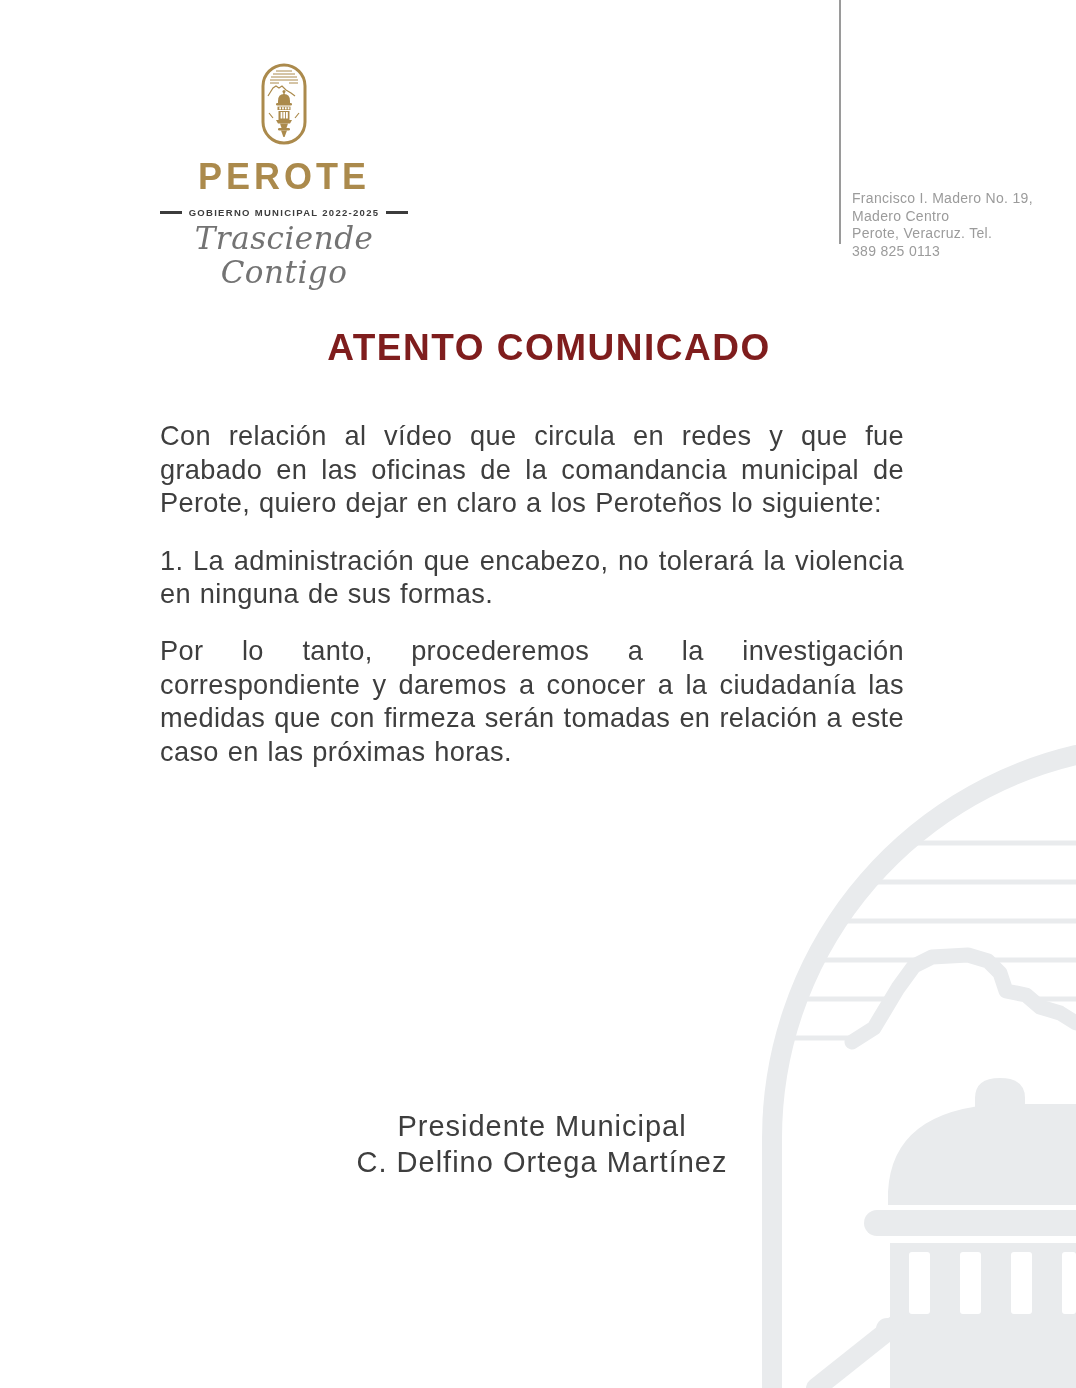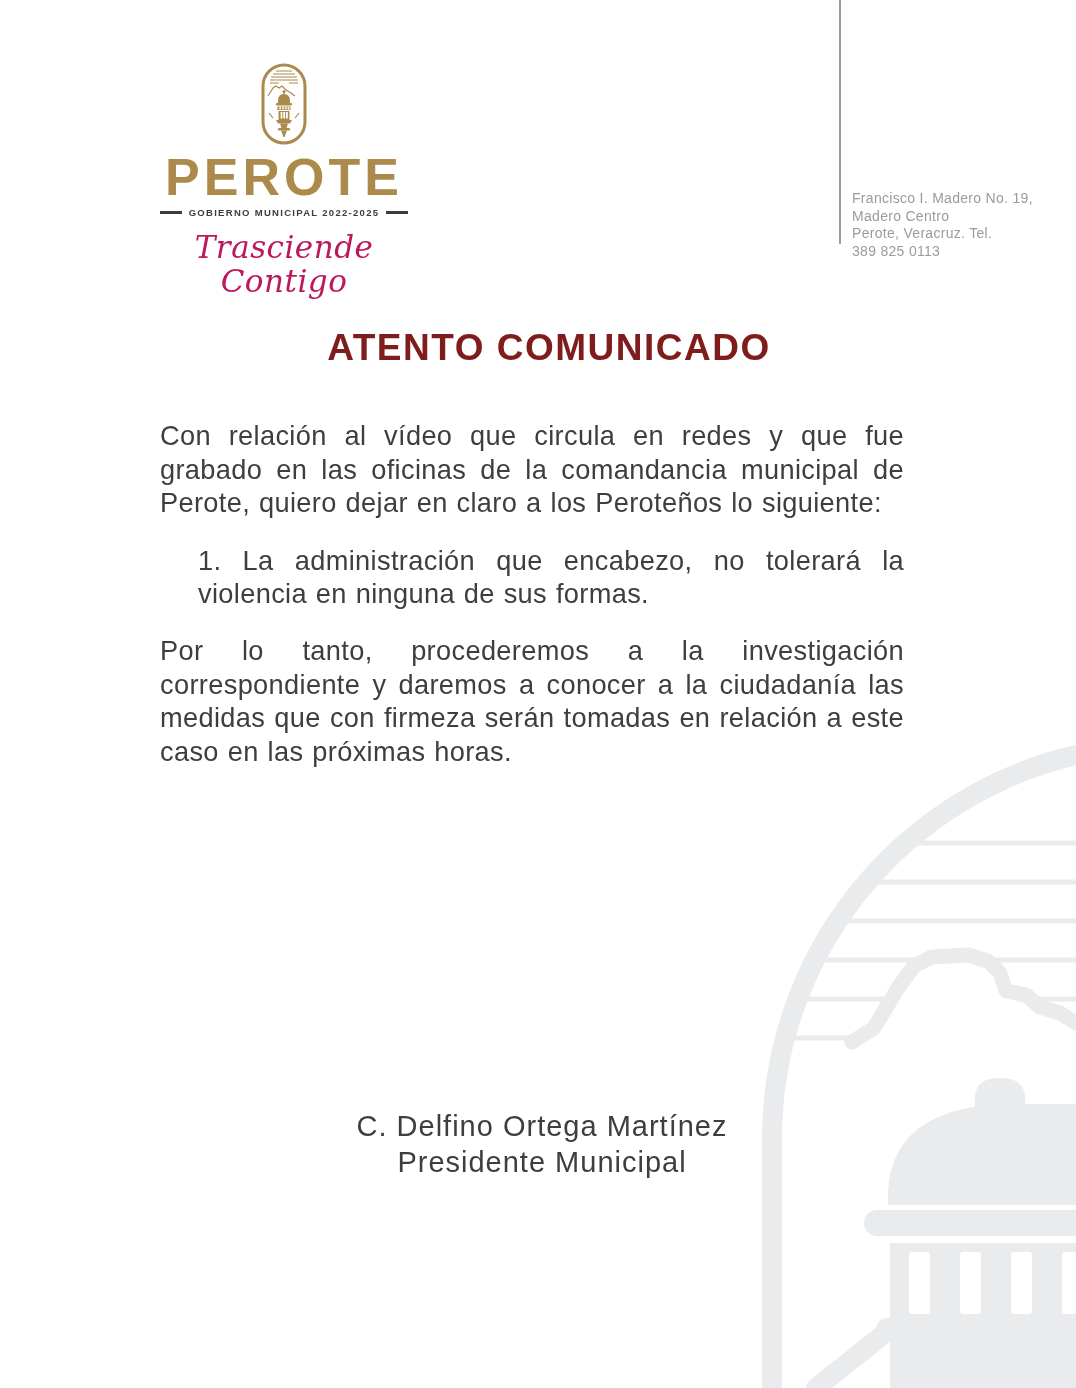--- a/index.html
+++ b/index.html
@@ -6,50 +6,50 @@
   .page{
     position:relative;width:1076px;height:1388px;background:#ffffff;
     overflow:hidden;font-family:"Liberation Sans",sans-serif;
   }
   
   .watermark{position:absolute;left:0;top:0;width:1076px;height:1388px;pointer-events:none;}
   
   .logo{position:absolute;left:158px;top:62px;width:252px;text-align:center;}
   .emblem{display:block;margin:0 auto;}
   .logo-word{
-    margin-top:7px;color:#ab8a4c;font-weight:bold;font-size:52px;line-height:48px;
+    margin-top:7px;color:#ab8a4c;font-weight:bold;font-size:36px;line-height:48px;
     letter-spacing:4px;white-space:nowrap;
   }
   .logo-sub{
     margin-top:6px;display:flex;align-items:center;justify-content:center;gap:7px;
     color:#3c3c3c;font-weight:bold;font-size:9.5px;letter-spacing:1.3px;white-space:nowrap;
   }
   .dash{display:inline-block;width:22px;height:3px;background:#3c3c3c;}
   .logo-tagline{
-    margin-top:12px;color:#be185d;font-family:"DejaVu Serif",serif;font-style:italic;
+    margin-top:3px;color:#737373;font-family:"DejaVu Serif",serif;font-style:italic;
     font-size:31px;line-height:34px;letter-spacing:0.5px;
   }
   
   .vrule{position:absolute;left:839px;top:0;width:2px;height:244px;background:#9a9a9a;}
   .contact{
     position:absolute;left:852px;top:190px;width:200px;
     color:#9b9b9b;font-size:14px;line-height:17.5px;letter-spacing:0.3px;
   }
   
   .doc-title{
     position:absolute;left:22px;right:0;top:327px;margin:0;text-align:center;
     color:#7f1d1d;font-size:37px;font-weight:bold;letter-spacing:1.5px;
   }
   .body-copy{position:absolute;left:160px;top:419px;width:744px;}
   .body-copy p{
     margin:0 0 24px 0;color:#3e3e3e;font-size:27.2px;line-height:33.6px;
     font-weight:300;letter-spacing:0.35px;word-spacing:1px;
     text-align:justify;text-align-last:left;
   }
-  .body-copy p.item{margin-bottom:23px;margin-left:38px;}
+  .body-copy p.item{margin-bottom:23px;}
   .body-copy p.item-last{margin-bottom:36px;}
   .signature{
     position:absolute;left:168px;top:1108px;width:748px;text-align:center;
     color:#3e3e3e;font-size:29px;line-height:36px;font-weight:300;letter-spacing:1px;
   }
 </style>
 </head>
 <body>
 
 <div class="page">
@@ -148,17 +148,17 @@
 
   <h1 class="doc-title">ATENTO COMUNICADO</h1>
 
   <main class="body-copy">
     <p>Con relación al vídeo que circula en redes y que fue grabado en las oficinas de la comandancia municipal de Perote, quiero dejar en claro a los Peroteños lo siguiente:</p>
     <p class="item">1. La administración que encabezo, no tolerará la violencia en ninguna de sus formas.</p>
     <p>Por lo tanto, procederemos a la investigación correspondiente y daremos a conocer a la ciudadanía las medidas que con firmeza serán tomadas en relación a este caso en las próximas horas.</p>
   </main>
 
   <div class="signature">
+    <div>Presidente Municipal</div>
     <div>C. Delfino Ortega Martínez</div>
-    <div>Presidente Municipal</div>
   </div>
 
 </div>
 
 </body></html>

